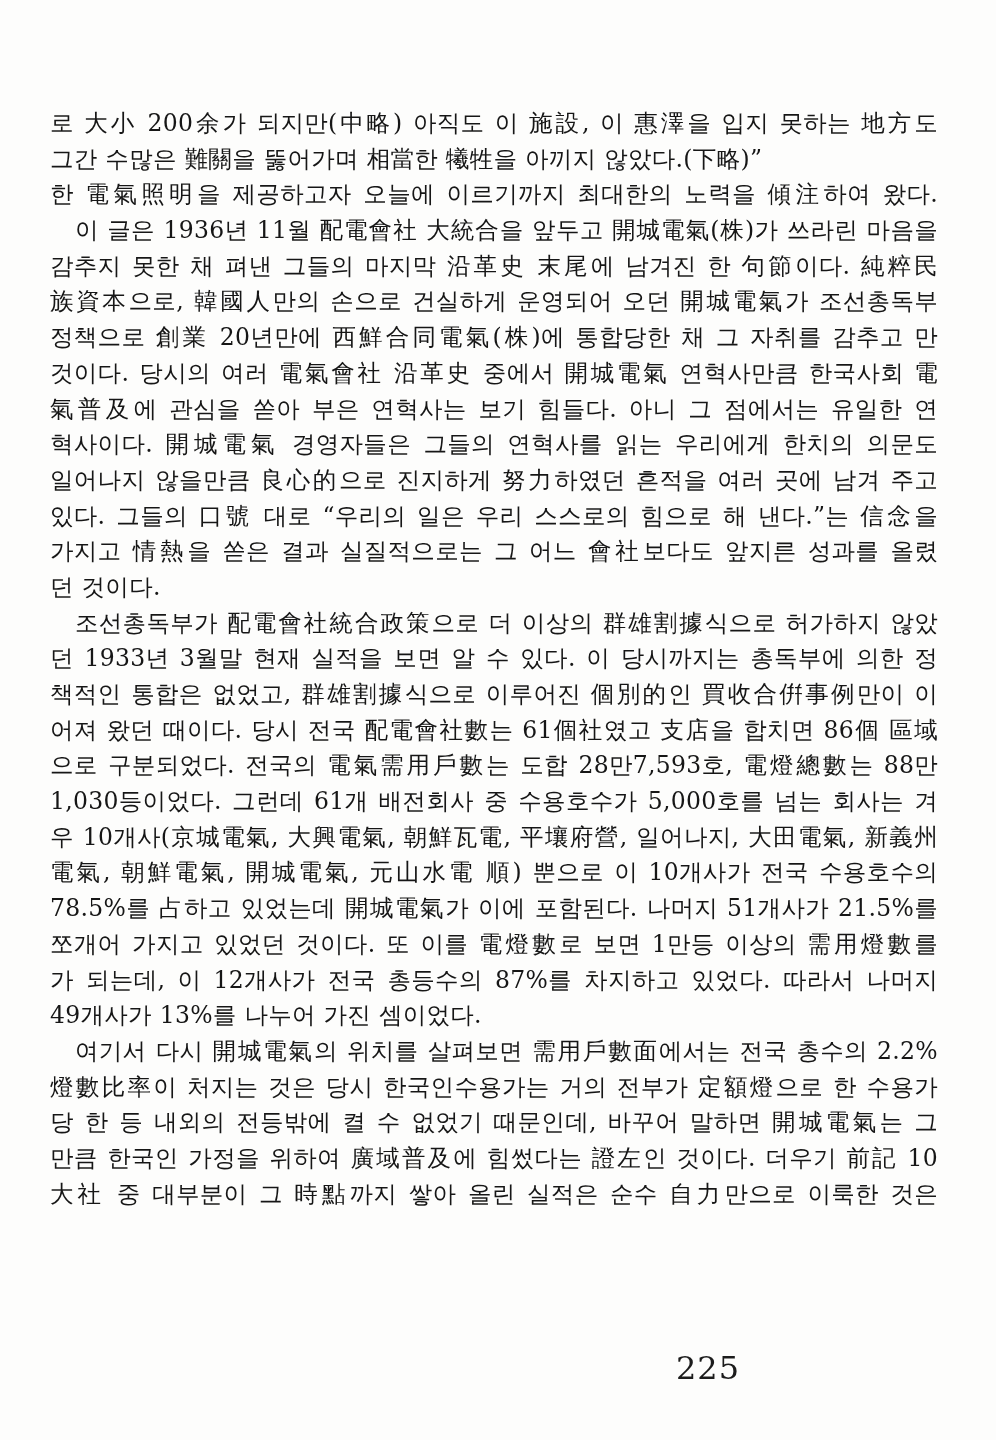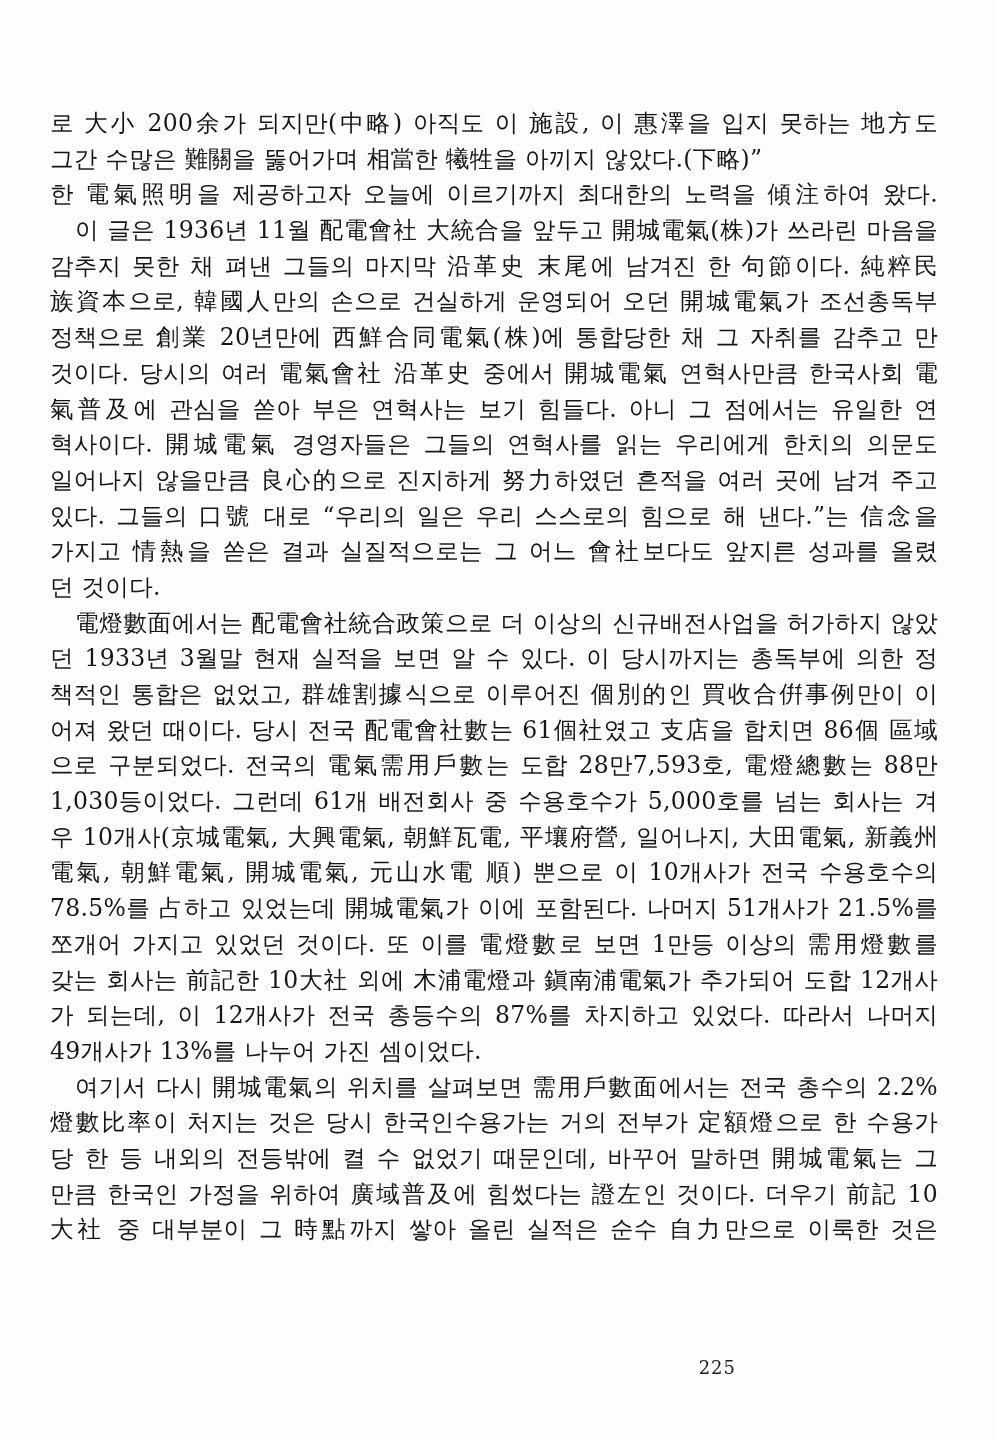--- a/index.html
+++ b/index.html
@@ -49,21 +49,21 @@
   }
   .line.indent {
     text-indent: 25px;
   }
   .page-number {
     position: absolute;
     left: 676px;
     top: 1354px;
     width: 60px;
     color: #1c1c1c;
-    font-size: 18px;
+    font-size: 32px;
     line-height: 28px;
     letter-spacing: 1px;
     text-align: right;
   }
 </style>
 </head>
 <body>
 
 <div class="sheet">
   <div class="text-block">
@@ -74,31 +74,30 @@
       <div class="line fill">감추지 못한 채 펴낸 그들의 마지막 沿革史 末尾에 남겨진 한 句節이다. 純粹民</div>
       <div class="line fill">族資本으로, 韓國人만의 손으로 건실하게 운영되어 오던 開城電氣가 조선총독부</div>
       <div class="line fill">정책으로 創業 20년만에 西鮮合同電氣(株)에 통합당한 채 그 자취를 감추고 만</div>
       <div class="line fill">것이다. 당시의 여러 電氣會社 沿革史 중에서 開城電氣 연혁사만큼 한국사회 電</div>
       <div class="line fill">氣普及에 관심을 쏟아 부은 연혁사는 보기 힘들다. 아니 그 점에서는 유일한 연</div>
       <div class="line fill">혁사이다. 開城電氣 경영자들은 그들의 연혁사를 읽는 우리에게 한치의 의문도</div>
       <div class="line fill">일어나지 않을만큼 良心的으로 진지하게 努力하였던 흔적을 여러 곳에 남겨 주고</div>
       <div class="line fill">있다. 그들의 口號 대로 “우리의 일은 우리 스스로의 힘으로 해 낸다.”는 信念을</div>
       <div class="line fill">가지고 情熱을 쏟은 결과 실질적으로는 그 어느 會社보다도 앞지른 성과를 올렸</div>
       <div class="line">던 것이다.</div>
-      <div class="line fill indent">電燈數面에서는 配電會社統合政策으로 더 이상의 신규배전사업을 허가하지 않았</div>
+      <div class="line fill indent">조선총독부가 配電會社統合政策으로 더 이상의 群雄割據식으로 허가하지 않았</div>
       <div class="line fill">던 1933년 3월말 현재 실적을 보면 알 수 있다. 이 당시까지는 총독부에 의한 정</div>
       <div class="line fill">책적인 통합은 없었고, 群雄割據식으로 이루어진 個別的인 買收合倂事例만이 이</div>
       <div class="line fill">어져 왔던 때이다. 당시 전국 配電會社數는 61個社였고 支店을 합치면 86個 區域</div>
       <div class="line fill">으로 구분되었다. 전국의 電氣需用戶數는 도합 28만7,593호, 電燈總數는 88만</div>
       <div class="line fill">1,030등이었다. 그런데 61개 배전회사 중 수용호수가 5,000호를 넘는 회사는 겨</div>
       <div class="line fill">우 10개사(京城電氣, 大興電氣, 朝鮮瓦電, 平壤府營, 일어나지, 大田電氣, 新義州</div>
       <div class="line fill">電氣, 朝鮮電氣, 開城電氣, 元山水電 順) 뿐으로 이 10개사가 전국 수용호수의</div>
       <div class="line fill">78.5%를 占하고 있었는데 開城電氣가 이에 포함된다. 나머지 51개사가 21.5%를</div>
       <div class="line fill">쪼개어 가지고 있었던 것이다. 또 이를 電燈數로 보면 1만등 이상의 需用燈數를</div>
-      <div class="line fill">갖는 회사는 前記한 10大社 외에 木浦電燈과 鎭南浦電氣가 추가되어 도합 12개사</div>
       <div class="line fill">가 되는데, 이 12개사가 전국 총등수의 87%를 차지하고 있었다. 따라서 나머지</div>
       <div class="line">49개사가 13%를 나누어 가진 셈이었다.</div>
       <div class="line fill indent">여기서 다시 開城電氣의 위치를 살펴보면 需用戶數面에서는 전국 총수의 2.2%</div>
       <div class="line fill">燈數比率이 처지는 것은 당시 한국인수용가는 거의 전부가 定額燈으로 한 수용가</div>
       <div class="line fill">당 한 등 내외의 전등밖에 켤 수 없었기 때문인데, 바꾸어 말하면 開城電氣는 그</div>
       <div class="line fill">만큼 한국인 가정을 위하여 廣域普及에 힘썼다는 證左인 것이다. 더우기 前記 10</div>
       <div class="line fill">大社 중 대부분이 그 時點까지 쌓아 올린 실적은 순수 自力만으로 이룩한 것은</div>
     </div>
   <div class="page-number">225</div>
 </div>

